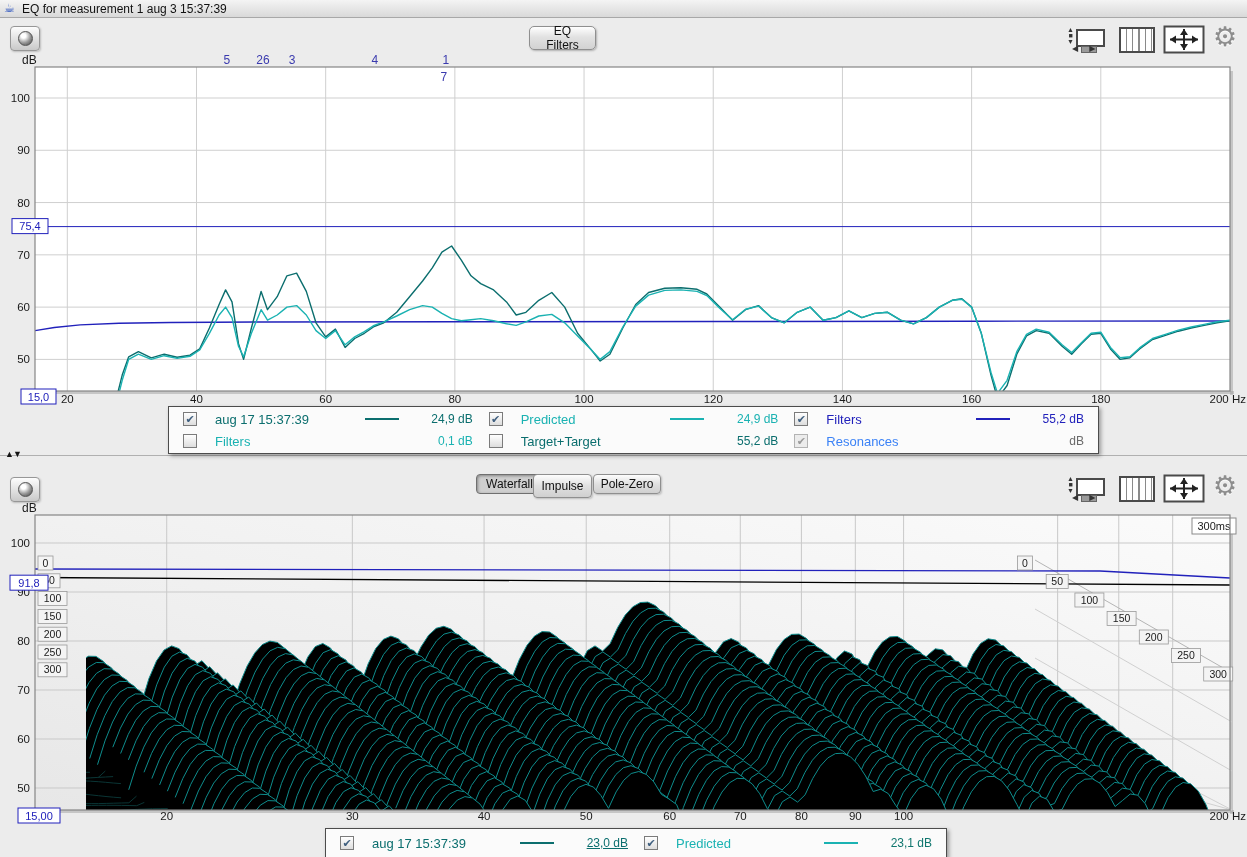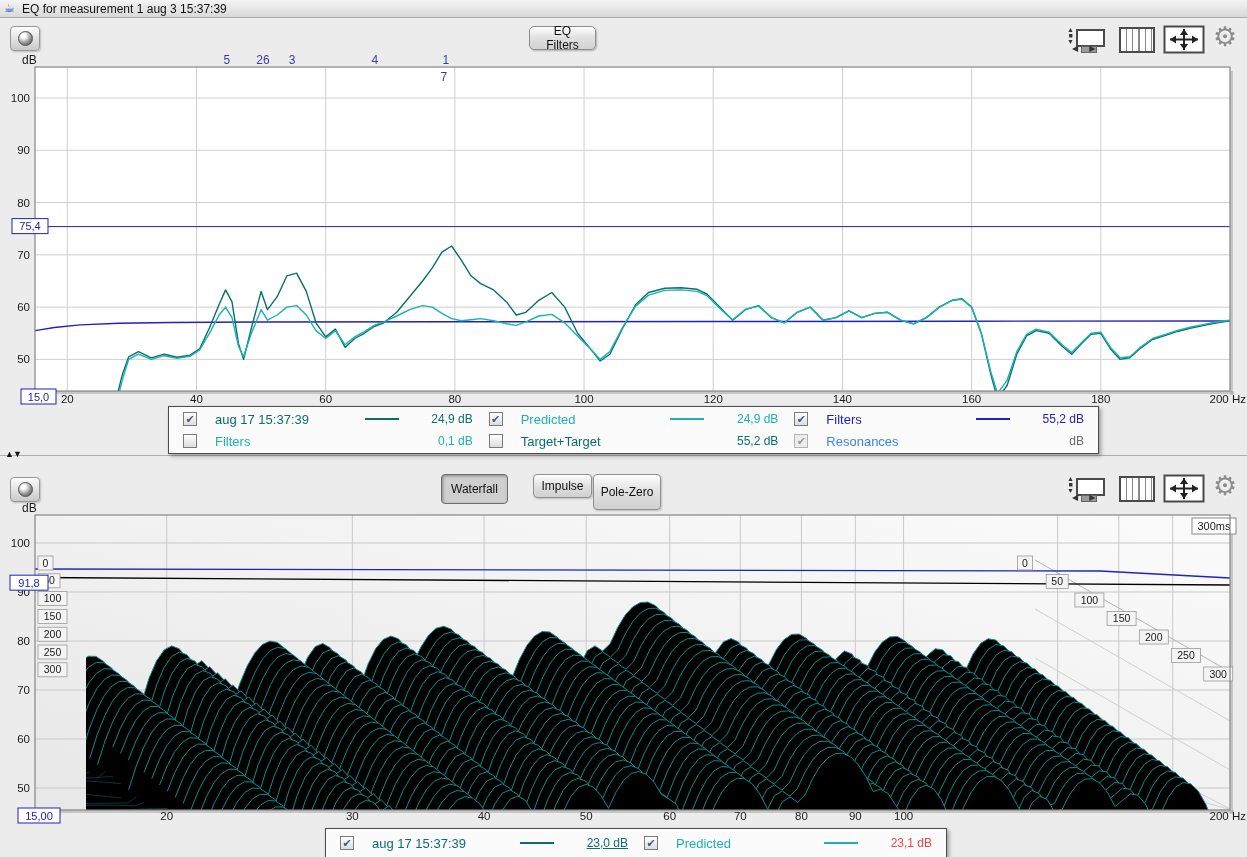--- a/index.html
+++ b/index.html
@@ -430,23 +430,23 @@
         <span class="val" style="color: rgb(106, 106, 106);">dB</span>
       </div>
     </div>
 
   <div class="divider"></div>
   <div class="collapse">▲▼</div>
 
   <div class="camera" style="left:10px;top:477px;">
       <span class="lens"></span>
     </div>
-  <button class="tabbtn selected" style="left:441px;top:474px;width:67px;height:30px;">Waterfall</button>
+  <button class="tabbtn selected" style="left:476px;top:474px;width:67px;height:20px;">Waterfall</button>
   <button class="tabbtn" style="left:533px;top:474px;width:59px;height:24px;">Impulse</button>
-  <button class="tabbtn" style="left:593px;top:474px;width:68px;height:36px;">Pole-Zero</button>
+  <button class="tabbtn" style="left:593px;top:474px;width:68px;height:20px;">Pole-Zero</button>
 
   <div class="ibtn" style="left:1066px;top:474px;width:46px;height:28px;">
     <span class="limud">▲<br>■<br>▼</span>
     <span class="limrect"></span>
     <span class="limbar"></span>
     <span class="limlr">◀&nbsp;&nbsp;&nbsp;&nbsp;&nbsp;▶</span>
   </div>
   <div class="ibtn" style="left:1119px;top:476px;">
     <span class="gridrect" style="position:relative;display:inline-block;"></span>
   </div>
@@ -467,16 +467,16 @@
       <div class="lg-item">
         <span class="cb">✔</span>
         <span class="lbl" style="color: rgb(11, 110, 110);">aug 17 15:37:39</span>
         <span class="sw" style="background: rgb(11, 110, 110);"></span>
         <span class="val" style="color: rgb(11, 110, 110); text-decoration: underline;">23,0 dB</span>
       </div>
       <div class="lg-item">
         <span class="cb">✔</span>
         <span class="lbl" style="color: rgb(26, 178, 178);">Predicted</span>
         <span class="sw" style="background: rgb(26, 178, 178);"></span>
-        <span class="val" style="color: #ef4444;">23,1 dB</span>
+        <span class="val" style="color: #0f766e;">23,1 dB</span>
       </div>
     </div>
 </div>
 
 </body></html>

